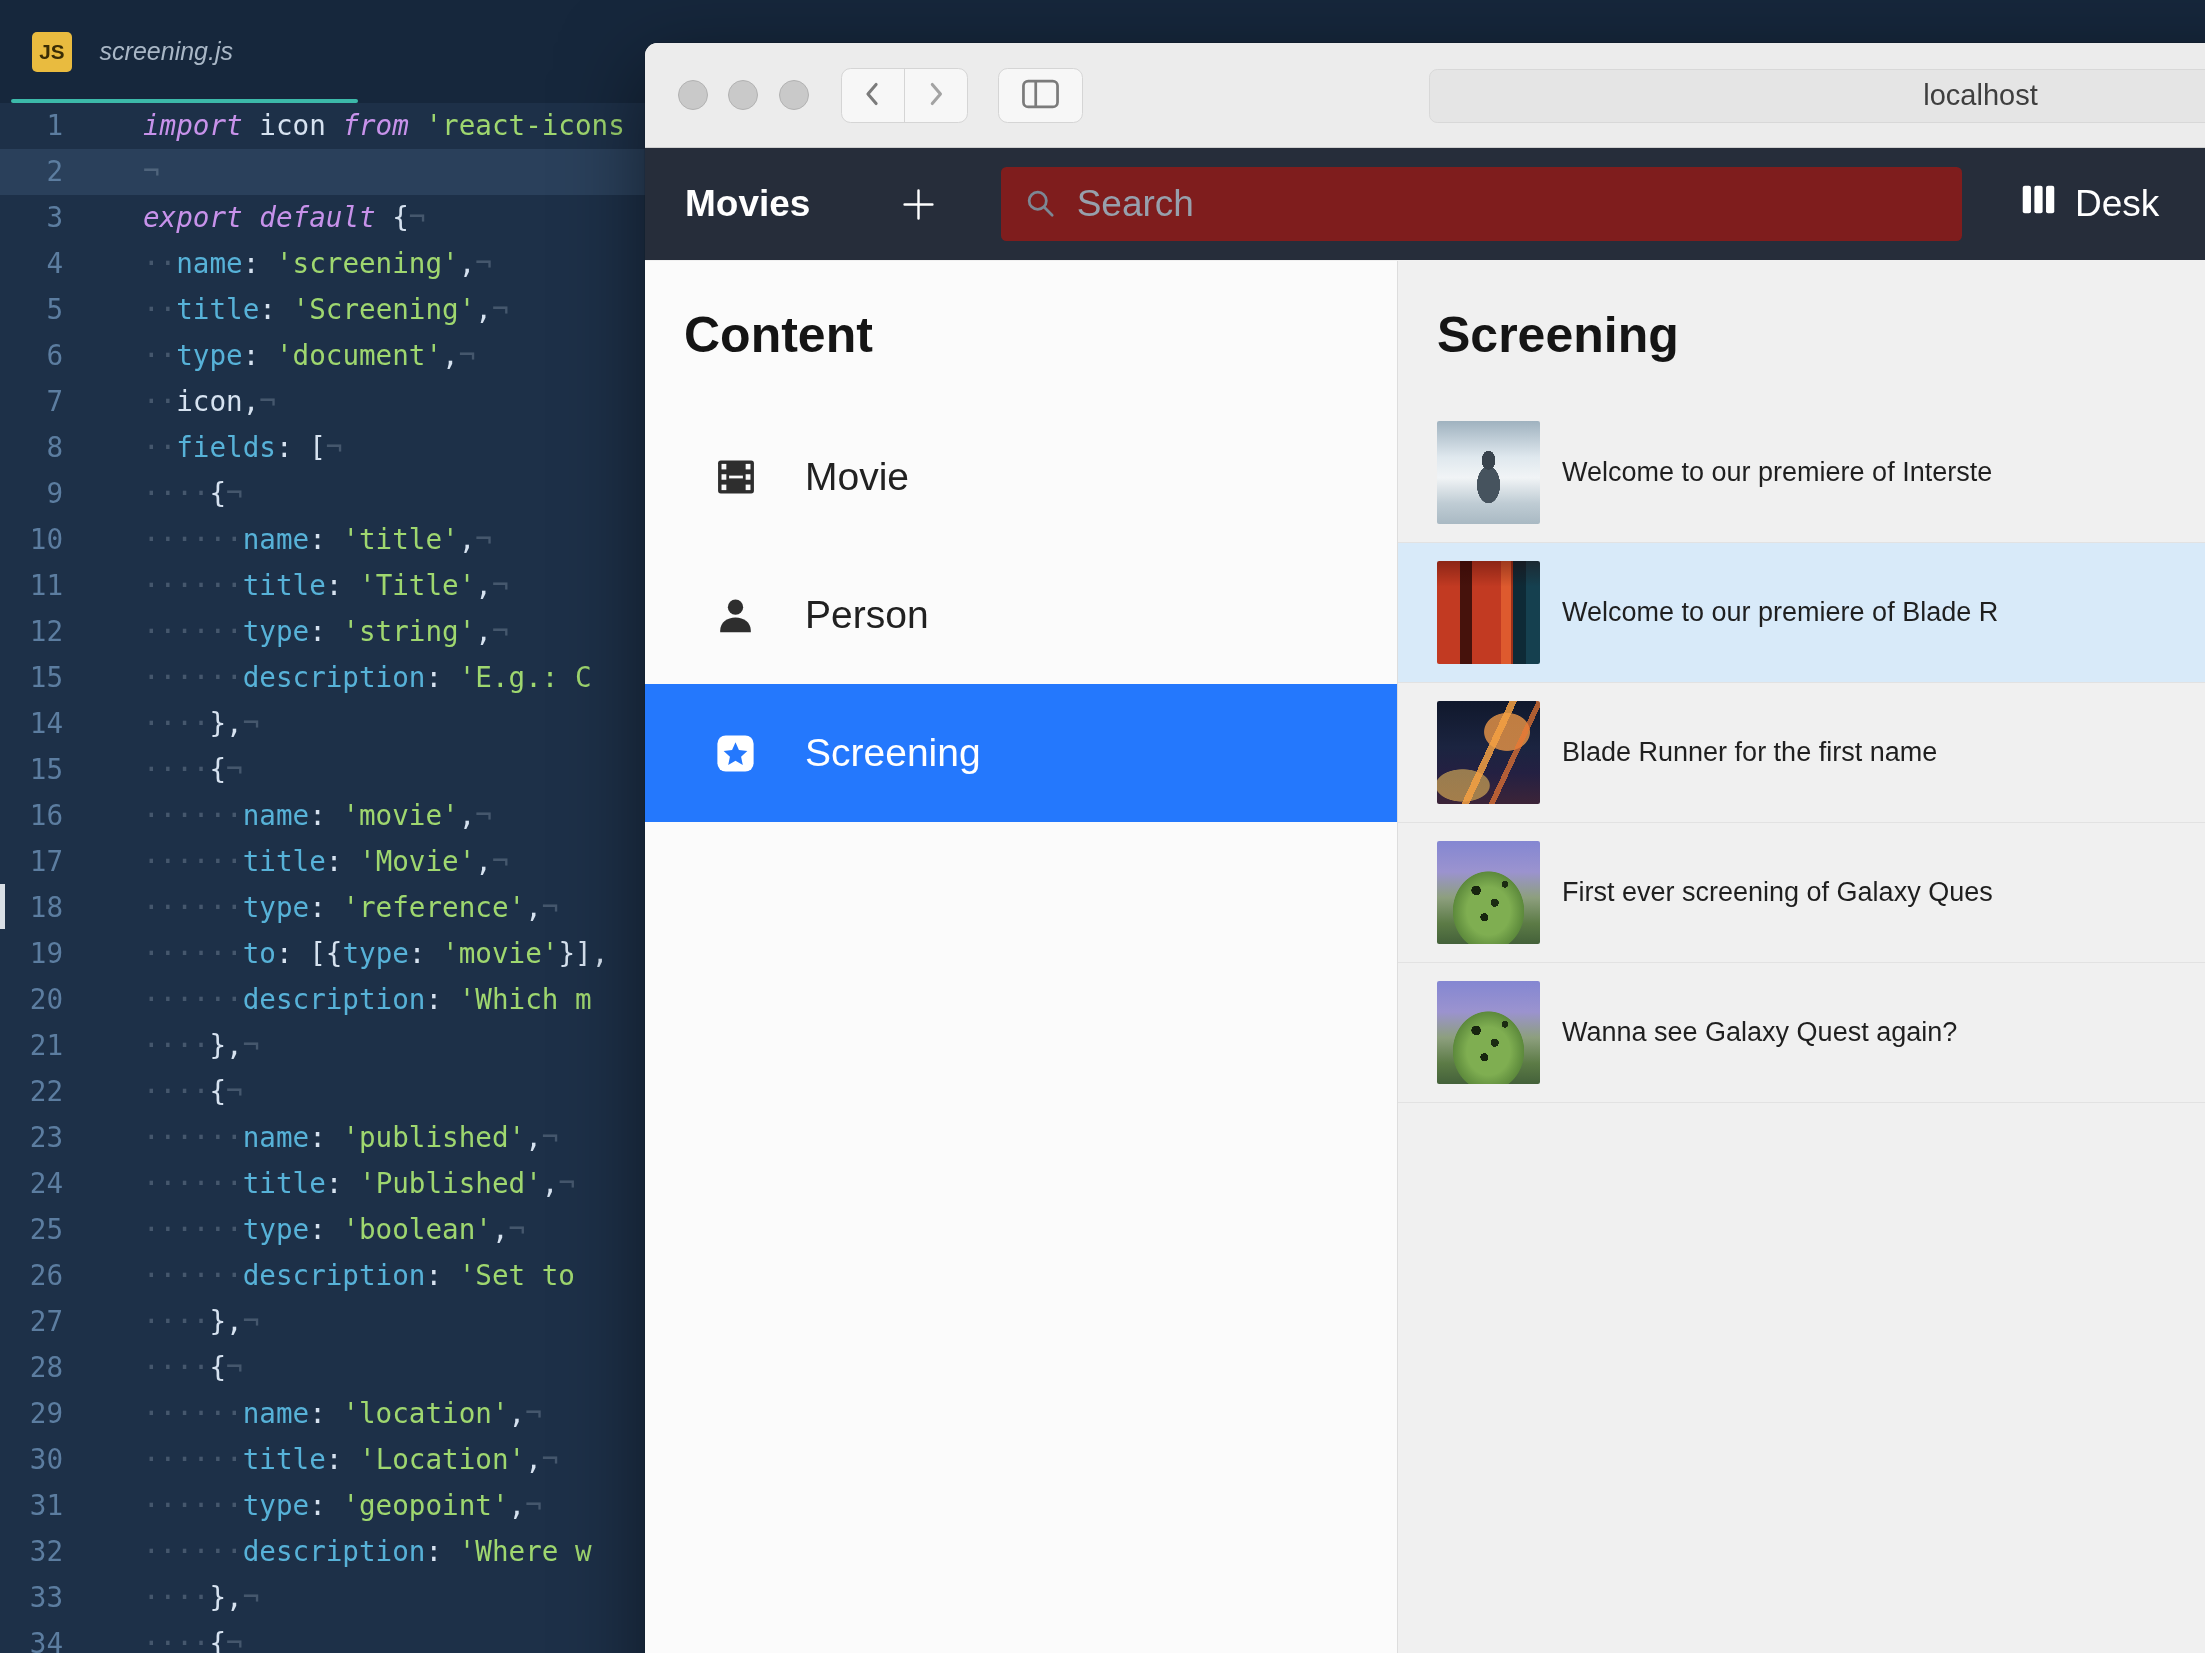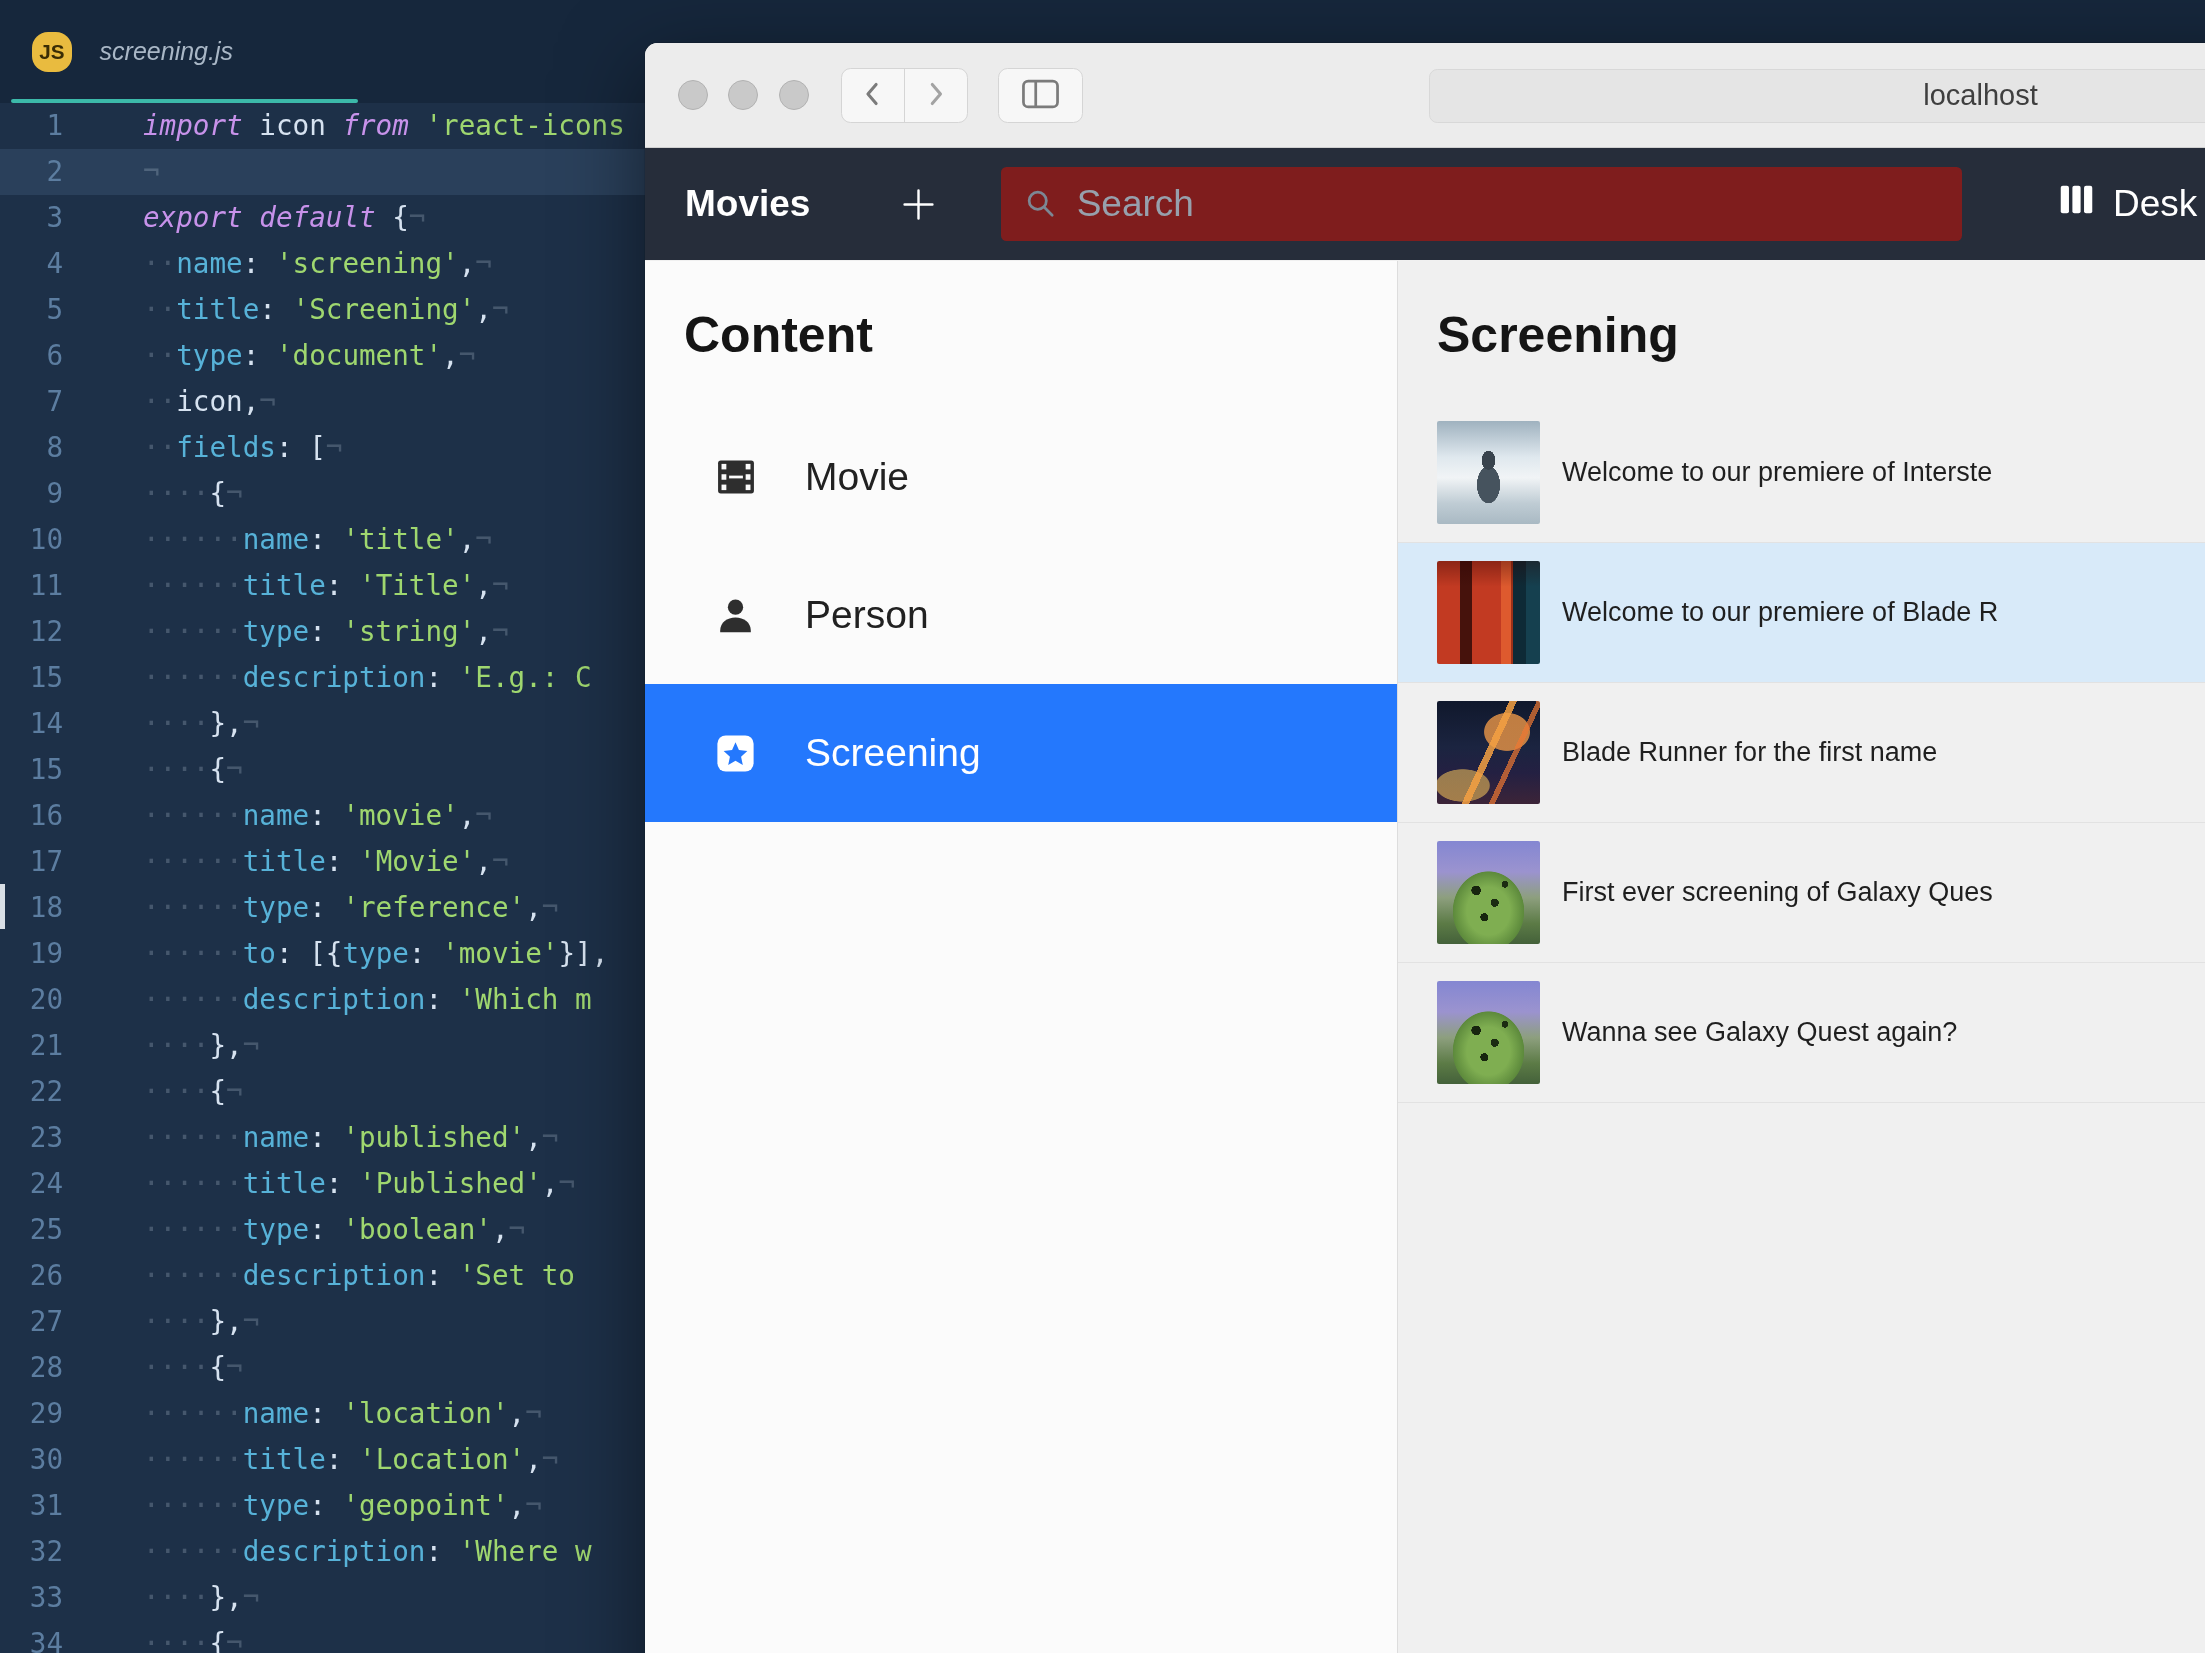--- a/index.html
+++ b/index.html
@@ -2,21 +2,21 @@
 <html style="font-size:11px"><head>
 <meta charset="utf-8">
 <style>
   html,body{margin:0;padding:0;width:2205px;height:1654px;overflow:hidden;
     background:#1d3048;font-family:"Liberation Sans",sans-serif;}
 
   
   #editor{position:absolute;inset:0;}
   .tabbar{position:absolute;top:0;left:0;right:0;height:103px;background:#16273c;}
   .tab{position:absolute;left:0;top:0;height:103px;display:flex;align-items:center;padding-left:32px;}
-  .jsicon{width:40px;height:40px;border-radius:16px;background:#e9bb3f;color:#3a2d05;
+  .jsicon{width:40px;height:40px;border-radius:5px;background:#e9bb3f;color:#3a2d05;
     font-weight:700;font-size:20.7px;display:flex;align-items:center;justify-content:center;}
   .fname{margin-left:27.6px;font-style:italic;font-size:25px;color:#a9b7c6;}
   .tab-underline{position:absolute;left:11px;top:99px;width:347px;height:4.1px;background:#3cb9a9;border-radius:2.1px;}
 
   #codelines{position:absolute;top:103px;left:0;right:0;
     font-family:"DejaVu Sans Mono",monospace;font-size:27.6px;}
   .cline{height:46px;line-height:46px;white-space:pre;}
   .cline.hl{background:rgba(125,165,215,0.14);}
   .ln{display:inline-block;width:63px;text-align:right;color:#5c7da0;}
   .ct{margin-left:80px;}
@@ -45,21 +45,21 @@
     border:0.7px solid #d8d8d8;border-radius:8.3px;display:flex;align-items:center;justify-content:center;
     font-size:29px;color:#3f3f3f;box-sizing:border-box;}
 
   .appbar{position:absolute;left:0;top:105px;right:0;height:112px;background:#262d3a;}
   .app-title{position:absolute;left:40px;top:0;height:112px;display:flex;align-items:center;
     font-size:37px;font-weight:700;color:#fff;}
   .plusbtn{position:absolute;left:254px;top:37px;width:39px;height:39px;background:none;border:none;padding:0;}
   .searchfield{position:absolute;left:356px;top:19.3px;width:961px;height:74px;background:#7f1d1d;
     border-radius:5.5px;display:flex;align-items:center;padding-left:23.4px;box-sizing:border-box;}
   .searchfield .ph{margin-left:19.3px;font-size:37px;color:#97a0ac;}
-  .deskbtn{position:absolute;left:1413px;top:0;height:112px;display:flex;align-items:center;gap:18px;
+  .deskbtn{position:absolute;left:1375px;top:0;height:112px;display:flex;align-items:center;gap:18px;
     background:none;border:none;padding:0;color:#fff;font-size:37px;font-family:"Liberation Sans",sans-serif;}
 
   .panes{position:absolute;left:0;top:218px;right:0;bottom:0;display:flex;}
   .pane{position:relative;}
   .pane.left{width:753px;background:#fbfbfb;border-right:0.7px solid #ddd;box-sizing:border-box;}
   .pane.right{flex:1;background:#f0f0f0;}
   .pane h2{position:absolute;left:39px;top:45px;margin:0;font-size:50px;font-weight:700;color:#151515;}
 
   #navlist{position:absolute;left:0;top:147px;right:0;}
   .navitem{height:138px;display:flex;align-items:center;padding-left:69px;}

